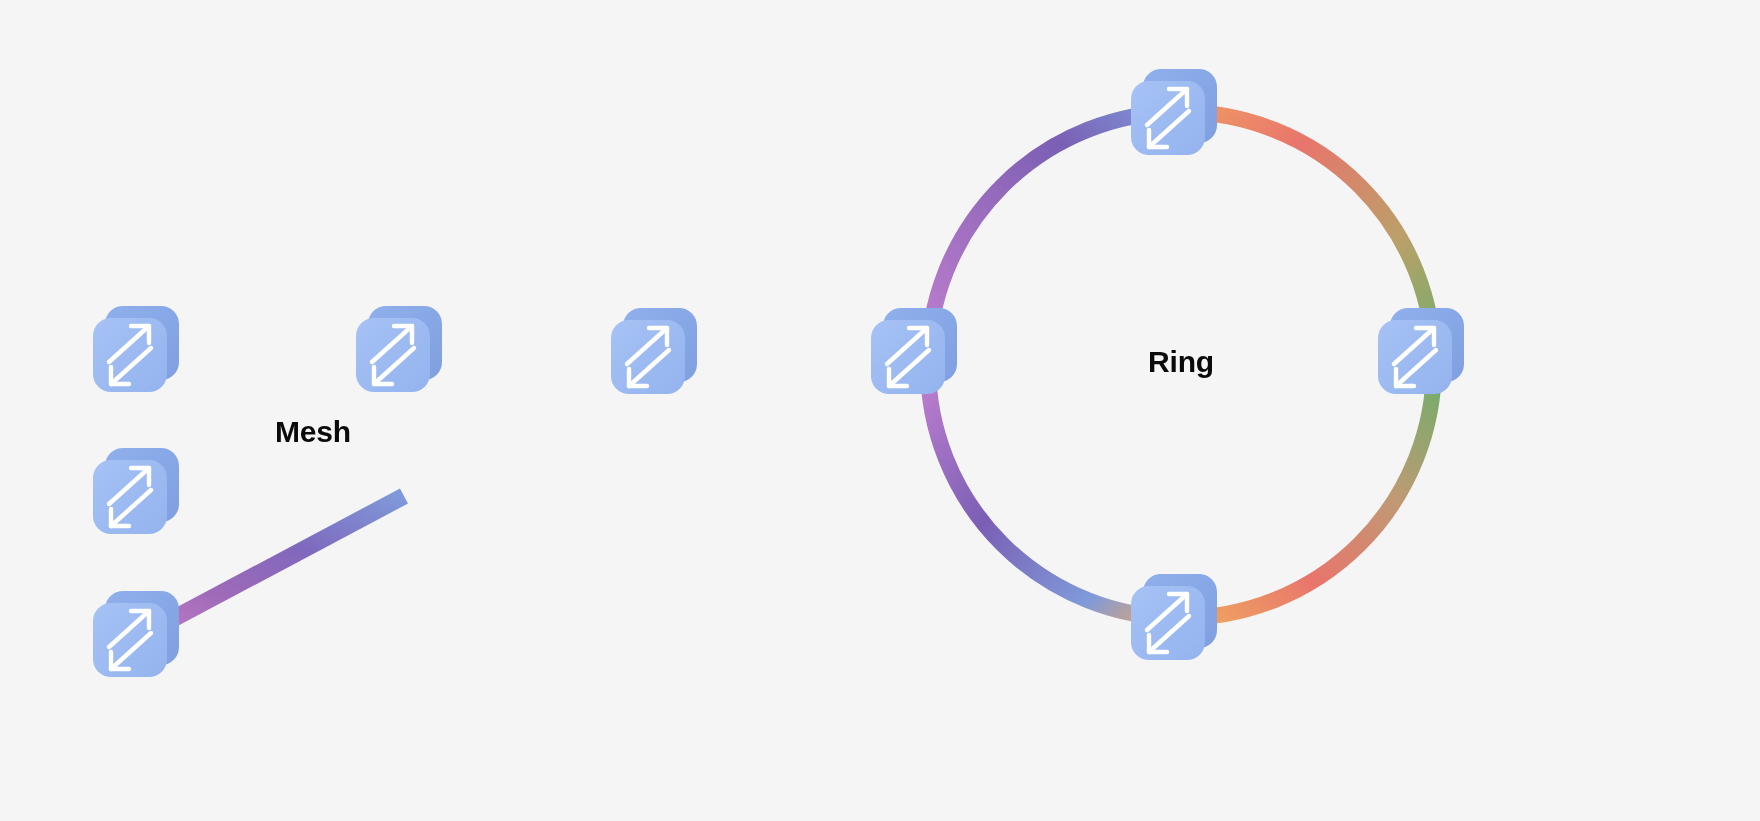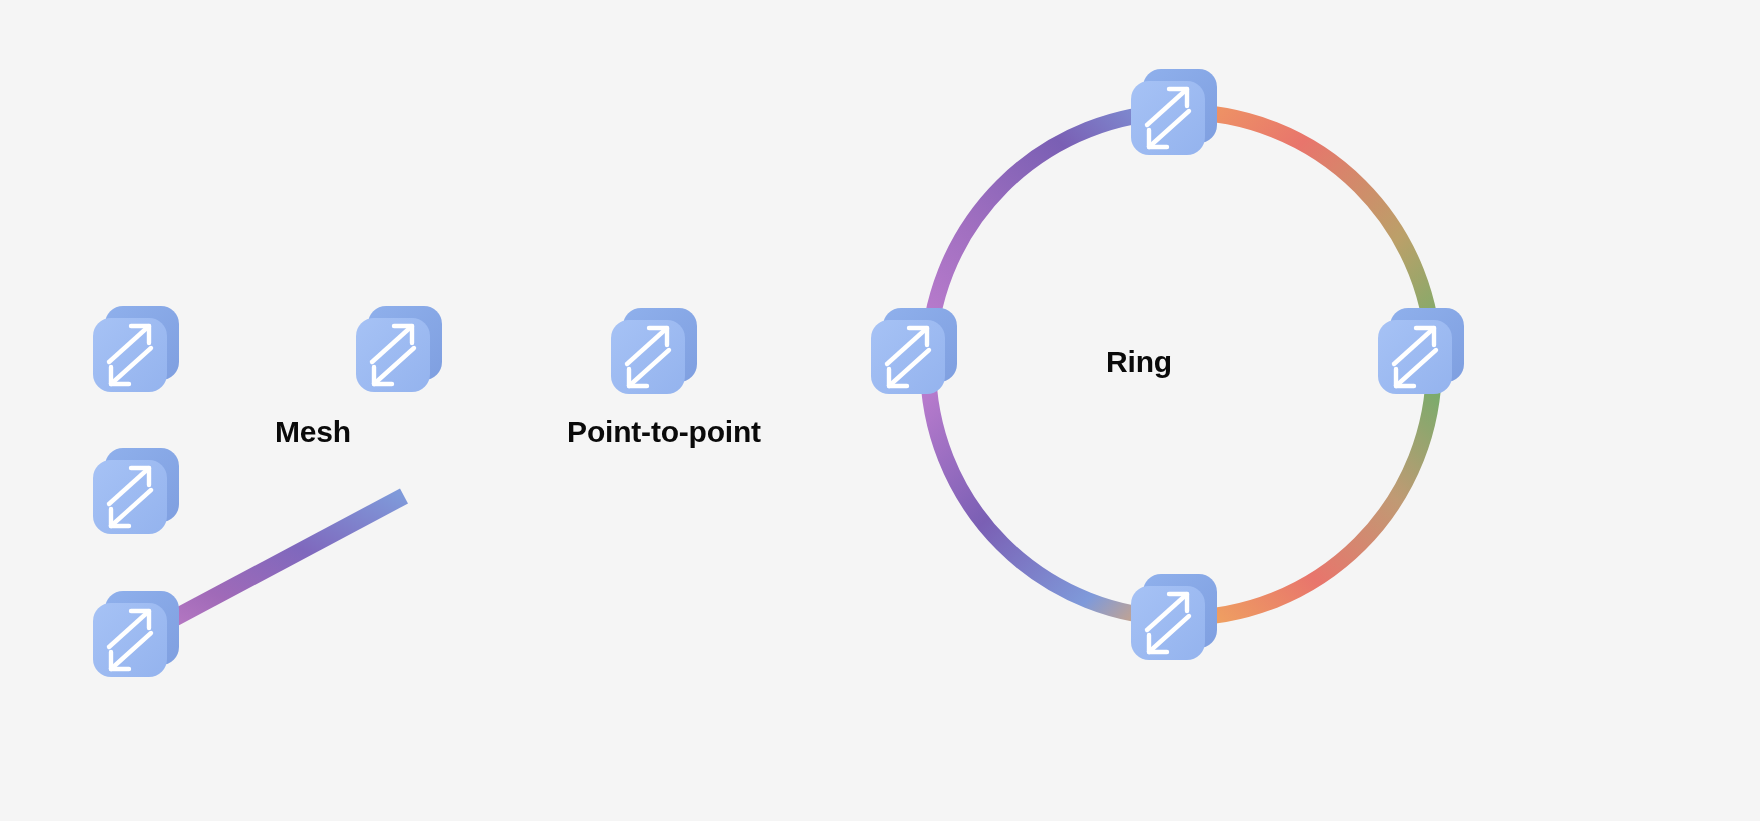--- a/index.html
+++ b/index.html
@@ -161,16 +161,15 @@
       <use href="#switch-node" x="87" y="585" width="100" height="100"></use>
       <use href="#switch-node" x="605" y="302" width="100" height="100"></use>
       <use href="#switch-node" x="865" y="302" width="100" height="100"></use>
       <use href="#switch-node" x="1125" y="63" width="100" height="100"></use>
       <use href="#switch-node" x="1372" y="302" width="100" height="100"></use>
       <use href="#switch-node" x="1125" y="568" width="100" height="100"></use>
     </g>
   </svg>
 
   <div class="topo-label" style="left:268px;top:432px;margin-left:45px;">Mesh</div>
-  <div class="topo-label" style="left:664px;top:432px;">Point-to-point</div>
-  <div class="topo-label" style="left:1139px;top:362px;">Ring</div>
+  <div class="topo-label" style="left:1181px;top:362px;">Ring</div>
 
 </div>
 
 </body></html>

